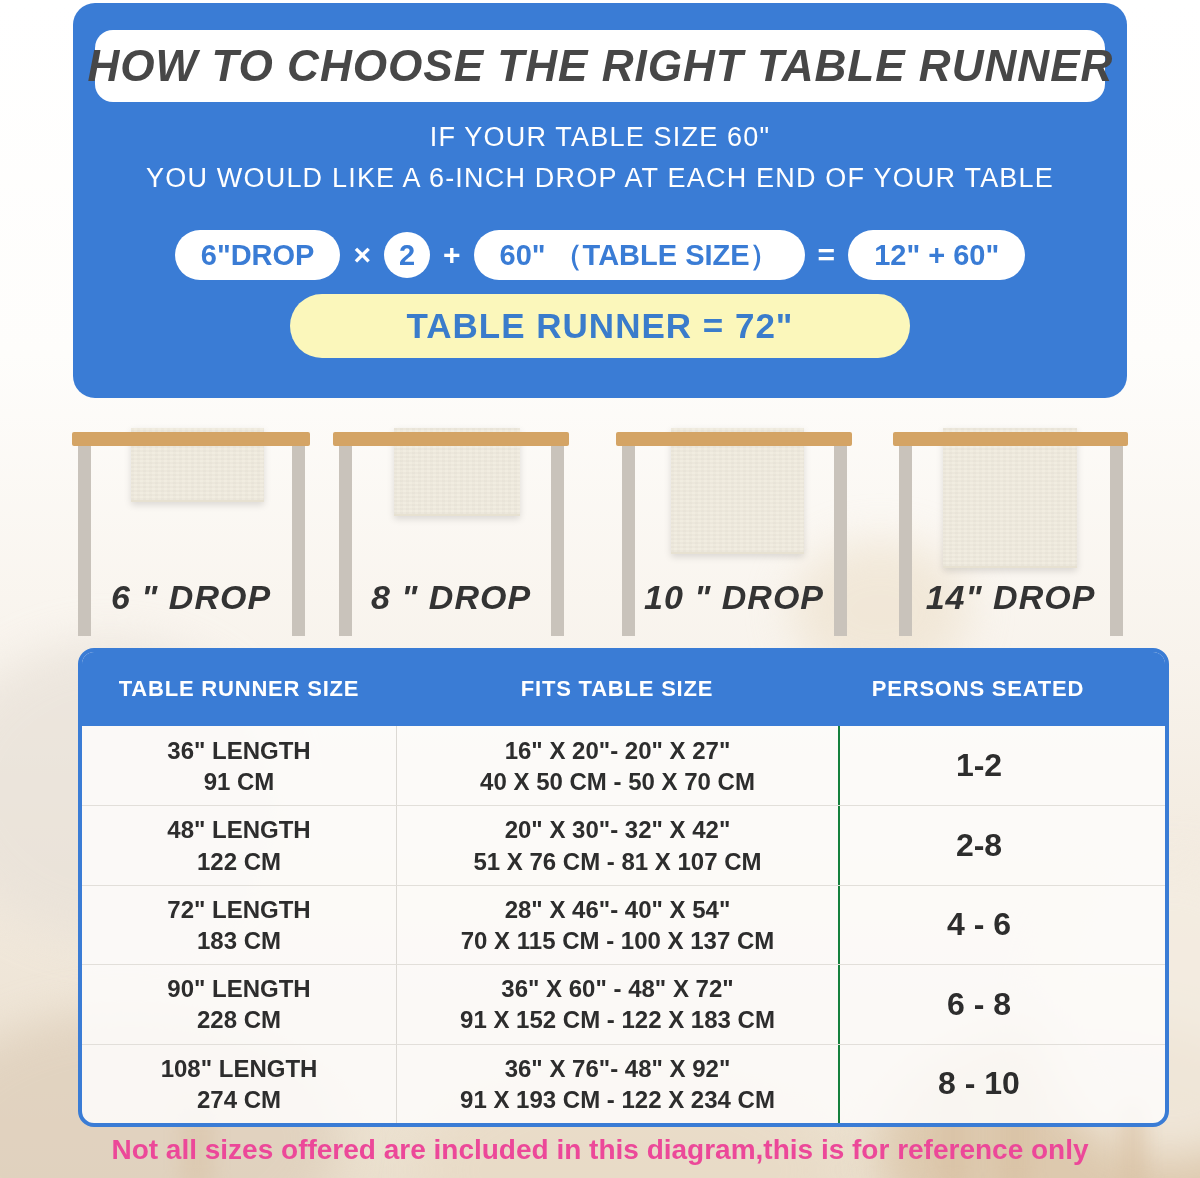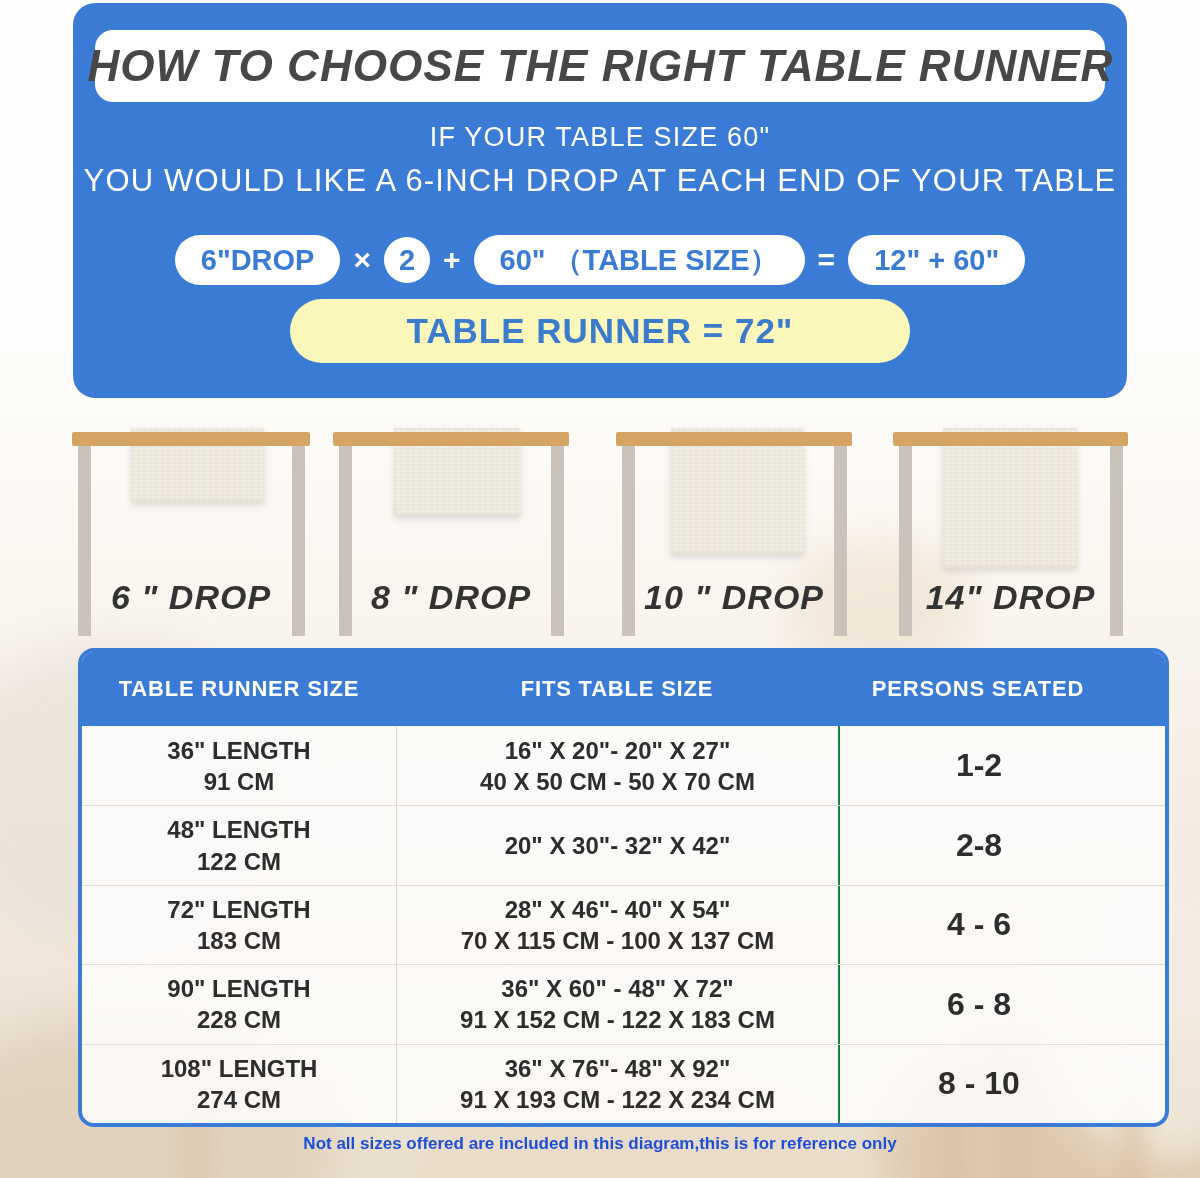--- a/index.html
+++ b/index.html
@@ -28,21 +28,21 @@
 
   
   .top-panel { position:absolute; z-index:2; left:73px; top:3px; width:1054px; height:395px;
     background:#3a7cd5; border-radius:22px; text-align:center; }
   .title-banner { margin:27px auto 0; width:1010px; height:72px; background:#ffffff;
     border-radius:18px; display:flex; align-items:center; justify-content:center; }
   .title-banner h1 { font-size:45px; font-weight:bold; font-style:italic; color:#474747;
     letter-spacing:1px; transform:scaleX(.98); white-space:nowrap; }
   .subtitle { color:#ffffff; letter-spacing:1.2px; }
   .subtitle.l1 { margin-top:20px; font-size:27px; }
-  .subtitle.l2 { margin-top:10px; font-size:31px; }
+  .subtitle.l2 { margin-top:10px; font-size:27px; }
   .calc-row { margin-top:36px; display:flex; align-items:center; justify-content:center; gap:13px; }
   .calc-label { color:#ffffff; font-size:31px; font-weight:bold; letter-spacing:1px; }
   .pill { background:#ffffff; color:#3a7cd5; font-weight:bold; font-size:29px;
     height:50px; line-height:50px; padding:0 26px; border-radius:25px; white-space:nowrap; }
   .op { color:#ffffff; font-size:30px; font-weight:bold; }
   .circle { background:#ffffff; color:#3a7cd5; font-weight:bold; font-size:29px;
     width:46px; height:46px; line-height:46px; border-radius:50%; text-align:center; }
   .result-pill { margin:14px auto 0; width:620px; height:64px; background:#fbf7bb;
     border-radius:32px; display:flex; align-items:center; justify-content:center;
     color:#3a7ccb; font-size:35px; font-weight:bold; letter-spacing:1px; }
@@ -79,21 +79,21 @@
   .srow { display:grid; grid-template-columns:314px 442px 280px; border-top:1px solid #e2dfda; }
   .srow:first-child { border-top:none; }
   .scell { display:flex; flex-direction:column; align-items:center; justify-content:center;
     color:#2d2d2d; font-weight:bold; line-height:1.3; text-align:center; }
   .scell.c2 { border-left:1px solid #dcd9d4; }
   .scell.c3 { border-left:2px solid #15803d; font-size:32px; }
   .scell .ln { font-size:24px; white-space:nowrap; }
 
   
   .footnote { position:absolute; z-index:2; left:0; top:1134px; width:1200px; text-align:center;
-    font-size:17px; font-weight:bold; color:#1d4ed8; }
+    font-size:28px; font-weight:bold; color:#ec4899; }
 </style>
 </head>
 <body>
 
 <div class="photo-bg">
   <div class="blob b1"></div>
   <div class="blob b2"></div>
   <div class="blob b3"></div>
   <div class="blob b4"></div>
   <div class="blob b5"></div>
@@ -171,20 +171,21 @@
       </div>
       <div class="scell c3">1-2</div>
     </div>
     <div class="srow">
       <div class="scell c1">
         <span class="ln">48" LENGTH</span>
         <span class="ln">122 CM</span>
       </div>
       <div class="scell c2">
         <span class="ln">20" X 30"- 32" X 42"</span>
+        <span class="ln">51 X 76 CM - 81 X 107 CM</span>
       </div>
       <div class="scell c3">2-8</div>
     </div>
     <div class="srow">
       <div class="scell c1">
         <span class="ln">72" LENGTH</span>
         <span class="ln">183 CM</span>
       </div>
       <div class="scell c2">
         <span class="ln">28" X 46"- 40" X 54"</span>

